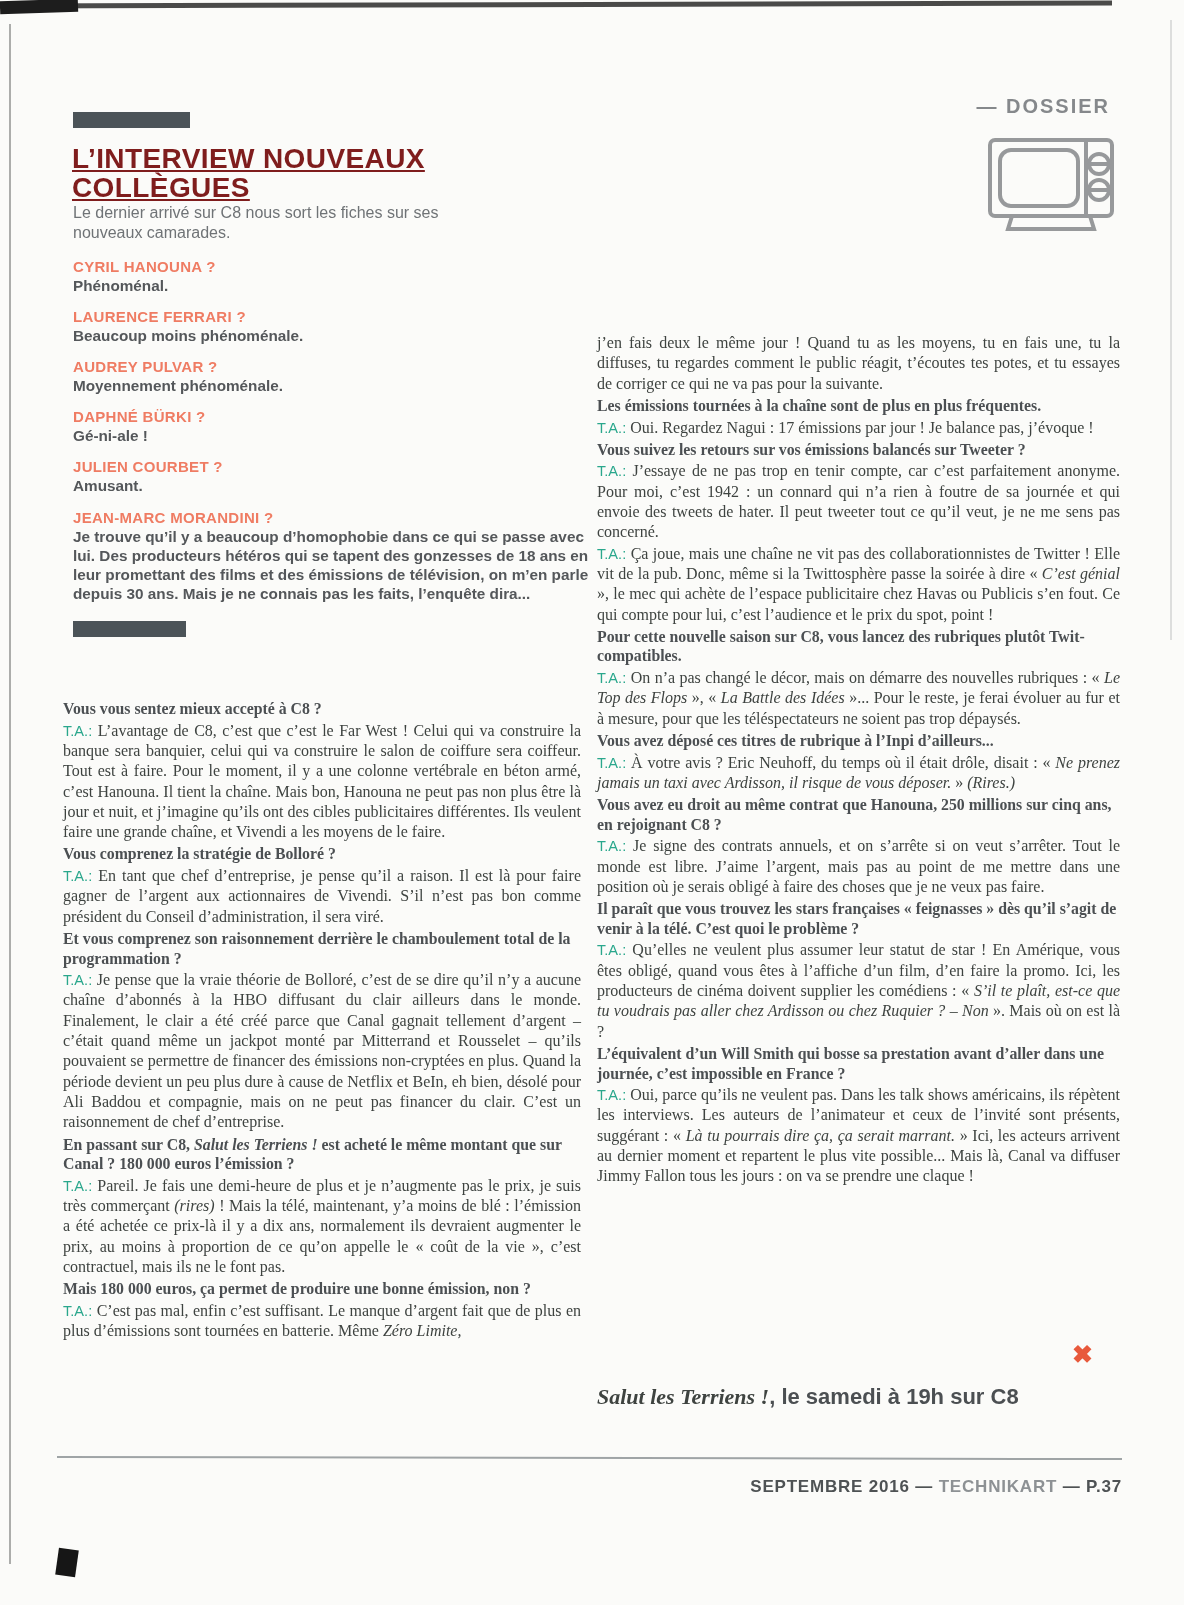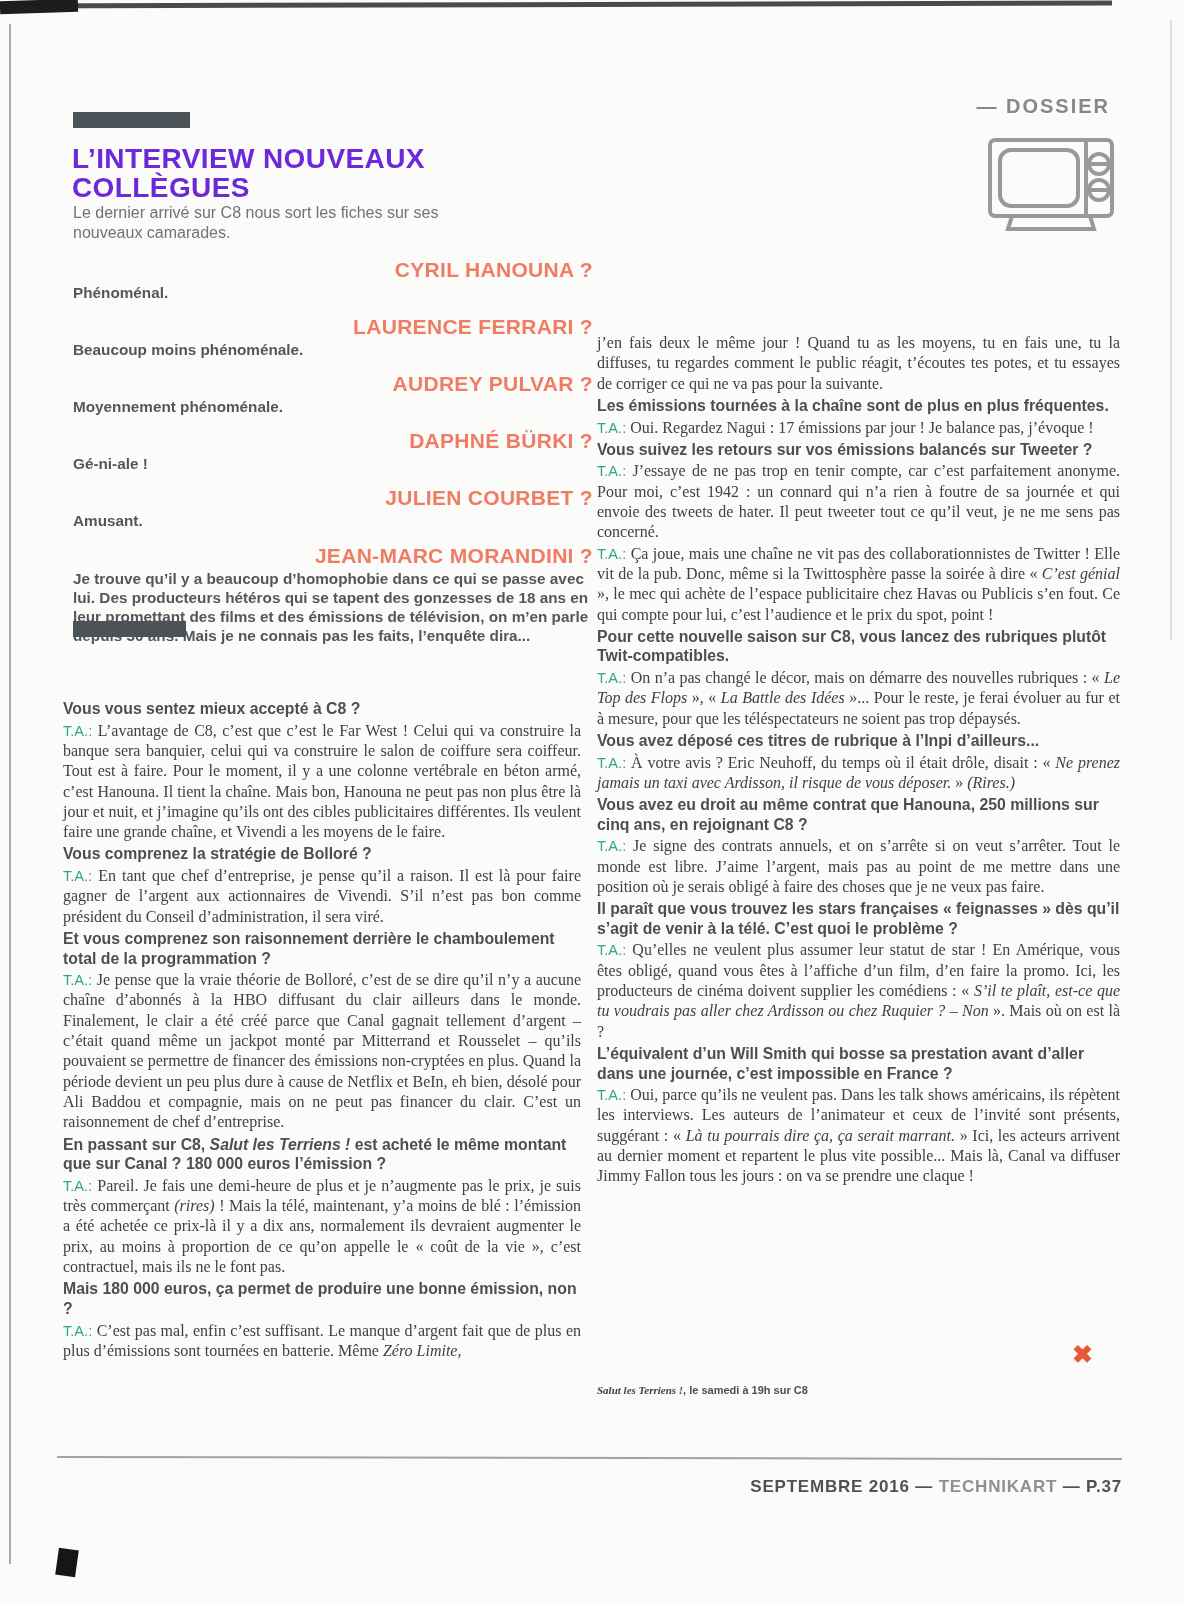--- a/index.html
+++ b/index.html
@@ -15,39 +15,39 @@
   .scan-right{position:absolute;top:20px;right:12px;width:2px;height:620px;background:#c9ccc9;opacity:.6;}
   .scan-bl-blob{position:absolute;left:57px;top:1549px;width:20px;height:27px;background:#161616;transform:rotate(8deg);}
   
   .kicker{position:absolute;top:95px;right:74px;font-size:20px;letter-spacing:2px;color:#85888b;font-weight:600;}
   .tv{position:absolute;top:132px;right:66px;}
   
   .bar{position:absolute;left:73px;height:16px;background:#4b5358;}
   .bar1{top:112px;width:117px;}
   .bar2{top:621px;width:113px;}
   .title{position:absolute;left:72px;top:144px;width:430px;margin:0;
-    font-size:28px;line-height:1.04;font-weight:bold;letter-spacing:.4px;color:#6d28d9;}
+    font-size:28px;line-height:1.04;font-weight:bold;letter-spacing:.4px;color:#7f1d1d;text-decoration:underline;}
   .subtitle{position:absolute;left:73px;top:203px;width:380px;margin:0;
     font-size:16px;line-height:1.28;color:#6f7376;}
   
   .fiches{position:absolute;left:73px;top:258px;width:520px;}
   .fiche{margin:0 0 13px 0;}
-  .fiche-name{margin:0;font-size:21px;font-weight:bold;letter-spacing:.3px;color:#ef7c63;text-align:right;}
+  .fiche-name{margin:0;font-size:15px;font-weight:bold;letter-spacing:.3px;color:#ef7c63;}
   .fiche-comment{margin:1px 0 0 0;font-size:15.3px;font-weight:bold;line-height:1.25;color:#54575a;}
   
   .col{position:absolute;}
   .col-left{left:63px;top:697px;width:518px;}
   .col-right{left:597px;top:333px;width:523px;}
-  .q{margin:2px 0;font-size:15.8px;font-weight:bold;line-height:1.24;color:#4b4f52;}
+  .q{margin:2px 0;font-size:15.8px;font-weight:bold;line-height:1.24;color:#4b4f52;font-family:Liberation Serif, serif;}
   .a{margin:0 0 1px 0;font-family:"Liberation Serif",serif;font-size:16px;line-height:1.27;
      text-align:justify;color:#3e4340;}
   .speaker{font-family:"Liberation Sans",sans-serif;font-weight:normal;font-size:14.6px;color:#2aa78c;}
   .it{font-style:italic;}
   
-  .signoff{position:absolute;left:597px;top:1384px;font-size:11px;}
+  .signoff{position:absolute;left:597px;top:1384px;font-size:22px;}
   .signoff-title{font-family:"Liberation Serif",serif;font-weight:bold;font-style:italic;color:#3e4340;}
   .signoff-rest{font-weight:bold;color:#4b4f52;}
   .endmark{position:absolute;left:1072px;top:1340px;font-size:25px;font-weight:bold;color:#e8593c;}
   
   .footer-rule{position:absolute;left:57px;top:1457px;width:1065px;height:2px;background:#9fa4a6;transform:rotate(.12deg);}
   .footer{position:absolute;right:62px;top:1477px;font-size:17px;font-weight:bold;letter-spacing:.8px;}
   .footer-left,.footer-right{color:#4e5254;}
   .footer-mid{color:#8d9194;font-weight:bold;}
 </style>
 </head>

